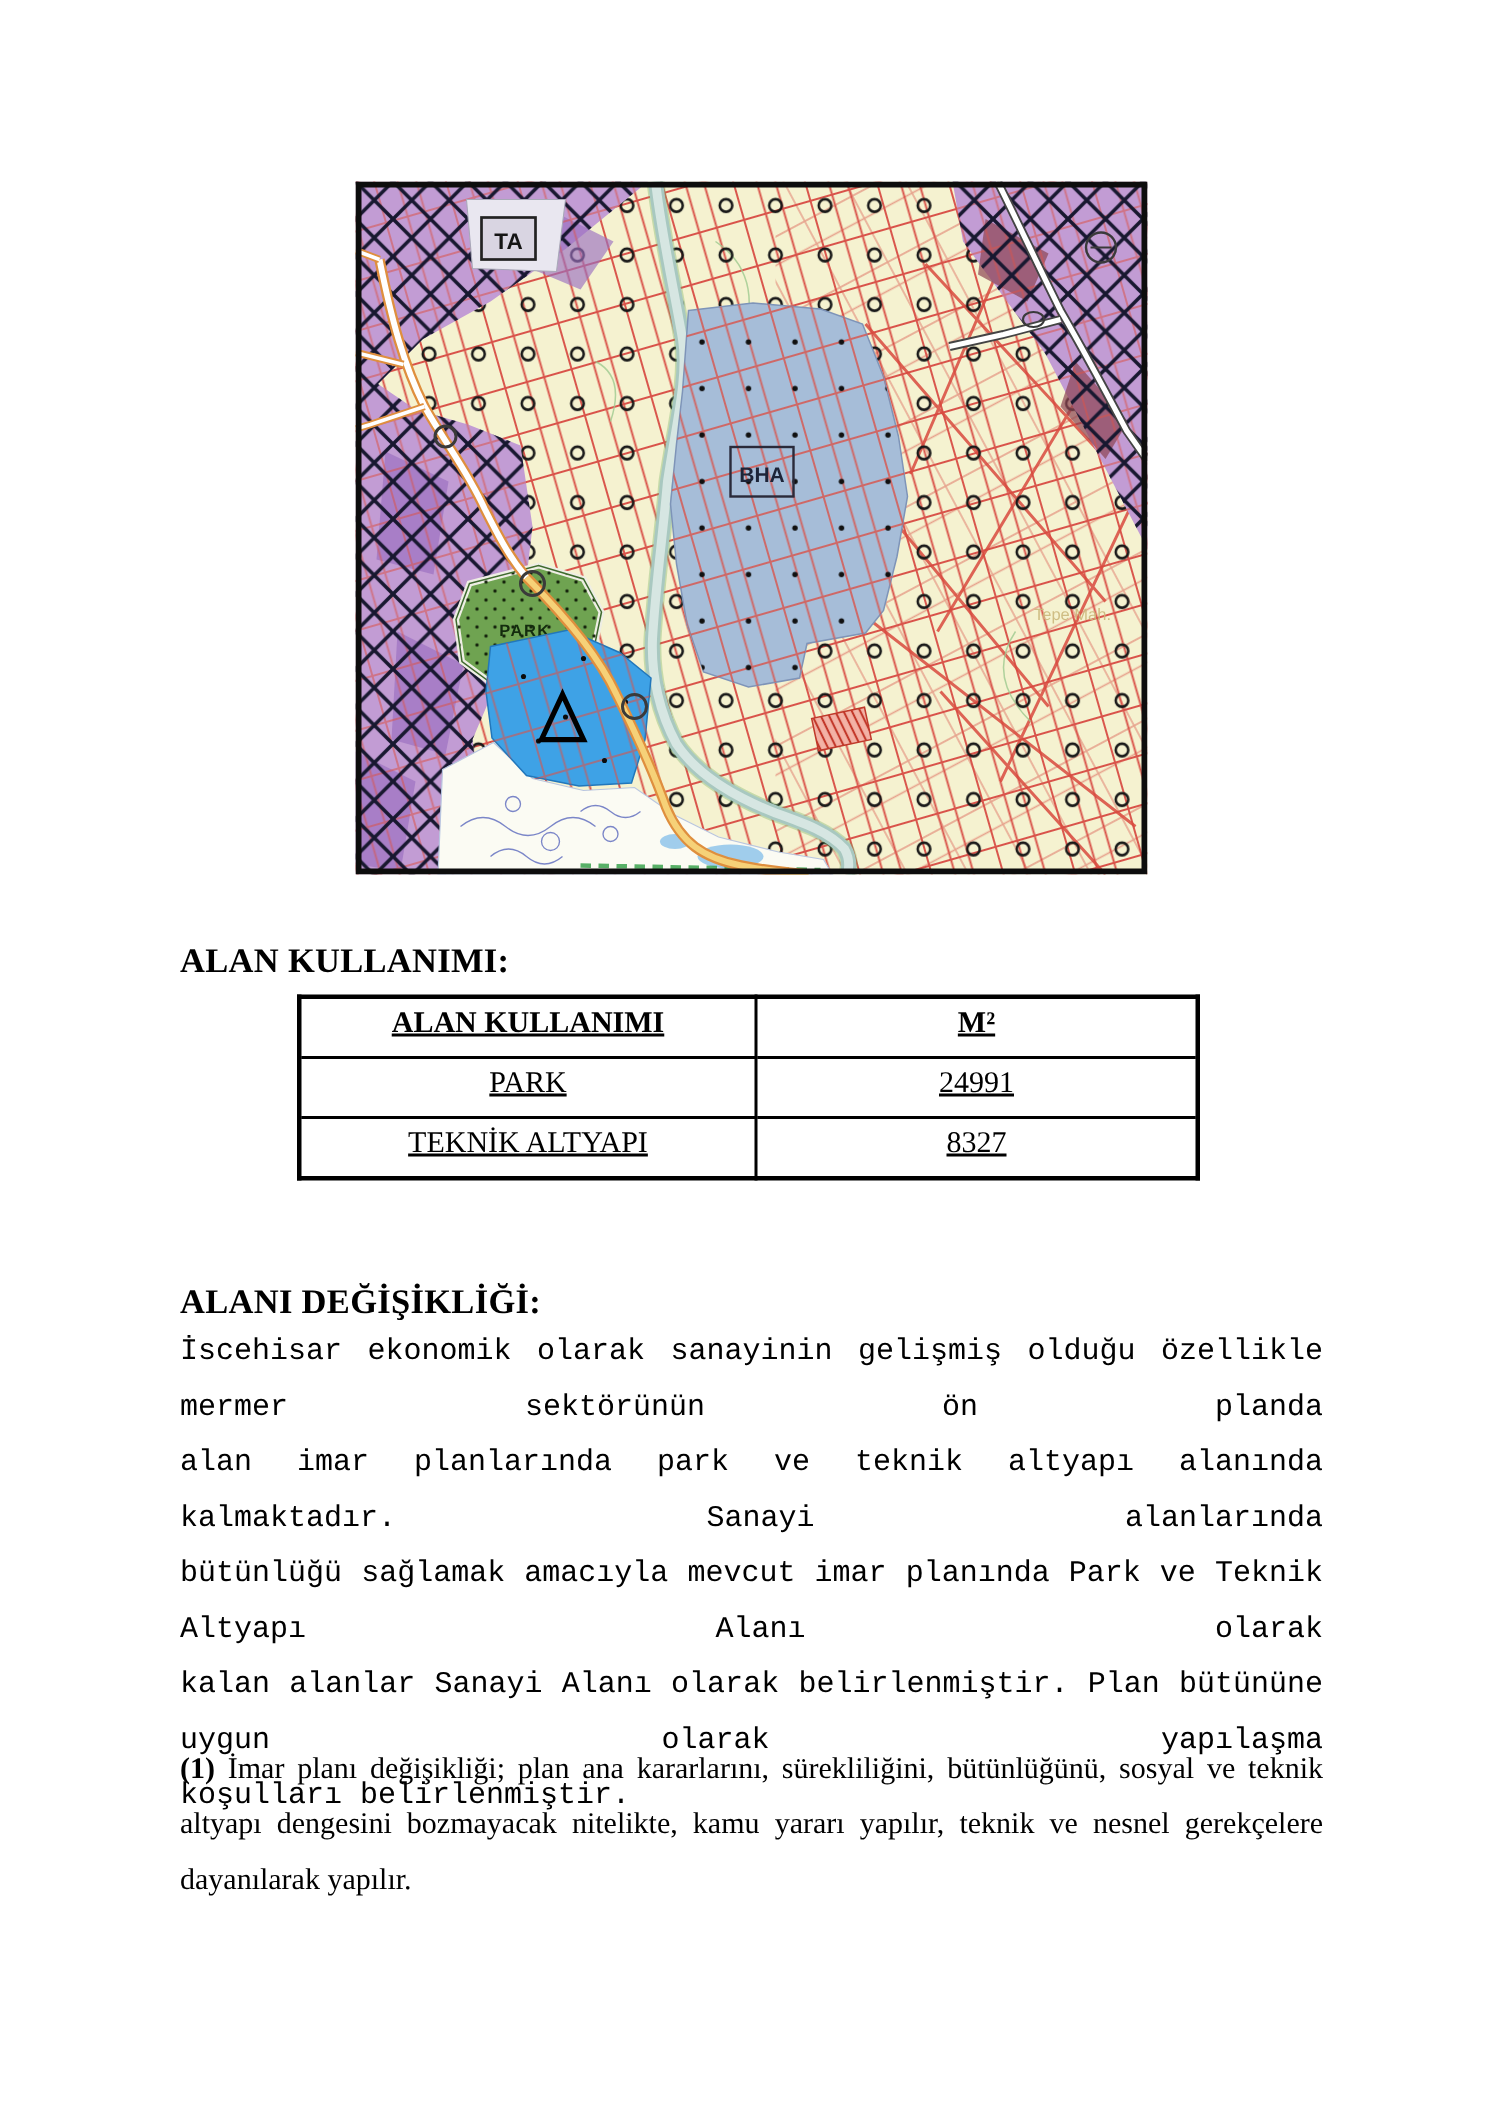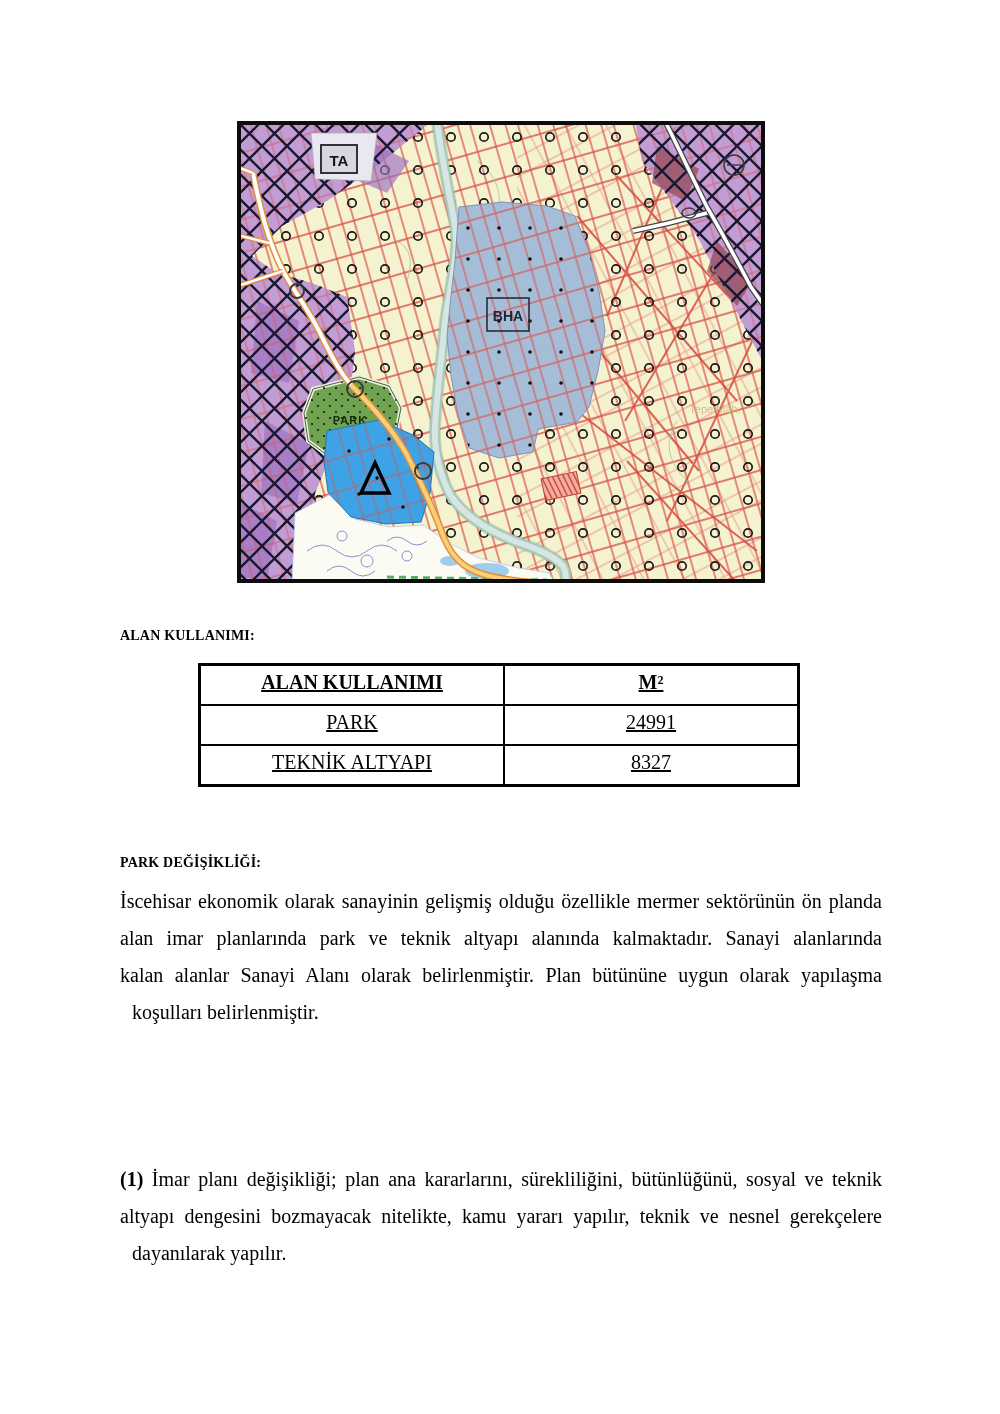--- a/index.html
+++ b/index.html
@@ -4,41 +4,41 @@
 <style>
   html,body { margin:0; padding:0; background:#ffffff; }
   .page {
     position:relative; width:1000px; height:1414px; background:#ffffff;
     font-family:"Liberation Serif", serif; color:#000; overflow:hidden;
   }
   .map-figure { position:absolute; left:237px; top:121px; width:528px; height:462px; }
   .map-figure svg { display:block; }
   .map-label { font-family:"Liberation Sans", sans-serif; }
 
-  .h-bold { position:absolute; font-weight:bold; font-size:14px; letter-spacing:.2px; white-space:nowrap; }
+  .h-bold { position:absolute; font-weight:bold; font-size:23px; letter-spacing:.2px; white-space:nowrap; }
   #h-alan  { left:120px; top:628px; }
   #h-plan  { left:120px; top:855px; }
   #h-madde { left:120px; top:1130px; font-size:20px; letter-spacing:0; }
 
   table.area-table {
     position:absolute; left:198px; top:663px; width:602px;
     border-collapse:collapse; table-layout:fixed; font-size:20px;
     border:3px solid #000;
   }
   table.area-table th, table.area-table td {
     border:2px solid #000; text-align:center; vertical-align:top;
     padding:5px 0 10px; height:22px; font-weight:normal;text-decoration:underline;
   }
   table.area-table th { font-weight:bold; }
 
   .para { position:absolute; left:120px; width:762px; font-size:20px; line-height:37px; }
-  #para1 { top:883px; }
+  #para1 { top:883px;font-family:Liberation Mono, monospace; }
   #para2 { top:1161px; }
   .jline { text-align:justify; text-align-last:justify; text-justify:inter-word; }
-  .para .jline:last-child { text-align-last:left;margin-left:12px; }
+  .para .jline:last-child { text-align-last:left; }
   .list-wrap { display:block; }
 </style>
 </head>
 <body>
 
 <div class="page">
 
   <div class="map-figure">
     <svg width="528" height="462" viewBox="0 0 528 462">
       <defs>
@@ -182,27 +182,28 @@
         <td>PARK</td>
         <td>24991</td>
       </tr>
         <tr>
         <td>TEKNİK ALTYAPI</td>
         <td>8327</td>
       </tr>
       </tbody>
   </table>
 
-  <div id="h-plan" class="h-bold">PARK DEĞİŞİKLİĞİ:</div>
+  <div id="h-plan" class="h-bold">ALANI DEĞİŞİKLİĞİ:</div>
 
   <div id="para1" class="para">
     <div class="list-wrap">
 
     <div class="jline">İscehisar ekonomik olarak sanayinin gelişmiş olduğu özellikle mermer sektörünün ön planda</div>
         <div class="jline">alan imar planlarında park ve teknik altyapı alanında kalmaktadır. Sanayi alanlarında</div>
+        <div class="jline">bütünlüğü sağlamak amacıyla mevcut imar planında Park ve Teknik Altyapı Alanı olarak</div>
         <div class="jline">kalan alanlar Sanayi Alanı olarak belirlenmiştir. Plan bütününe uygun olarak yapılaşma</div>
         <div class="jline">koşulları belirlenmiştir.</div>
       </div>
   </div>
 
 
   <div id="para2" class="para">
     <div class="jline"><b>(1)</b> <span>İmar planı değişikliği; plan ana kararlarını, sürekliliğini, bütünlüğünü, sosyal ve teknik</span></div>
     <div class="list-wrap">
 

